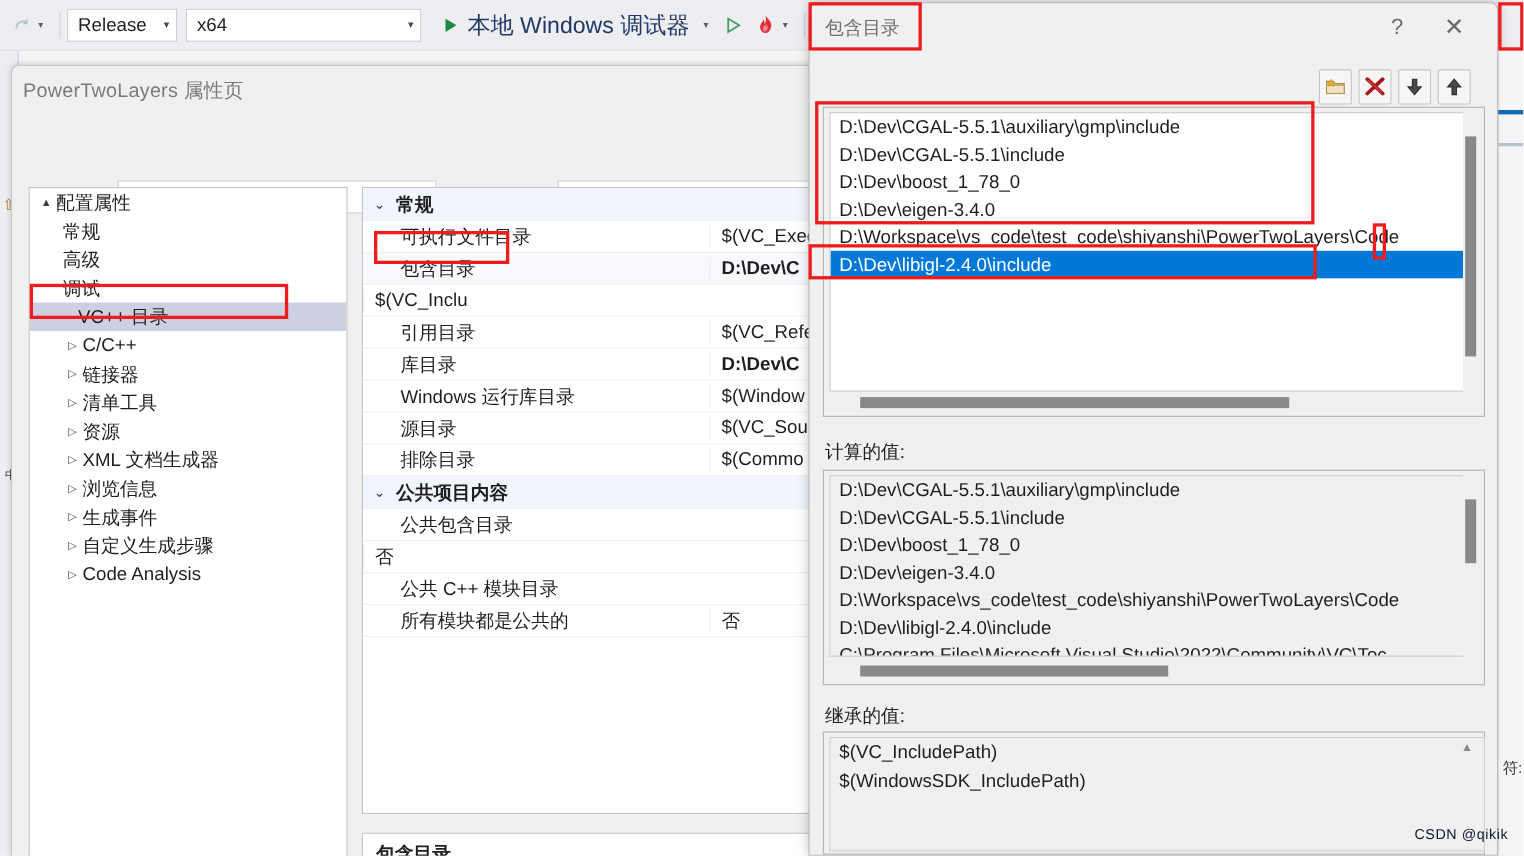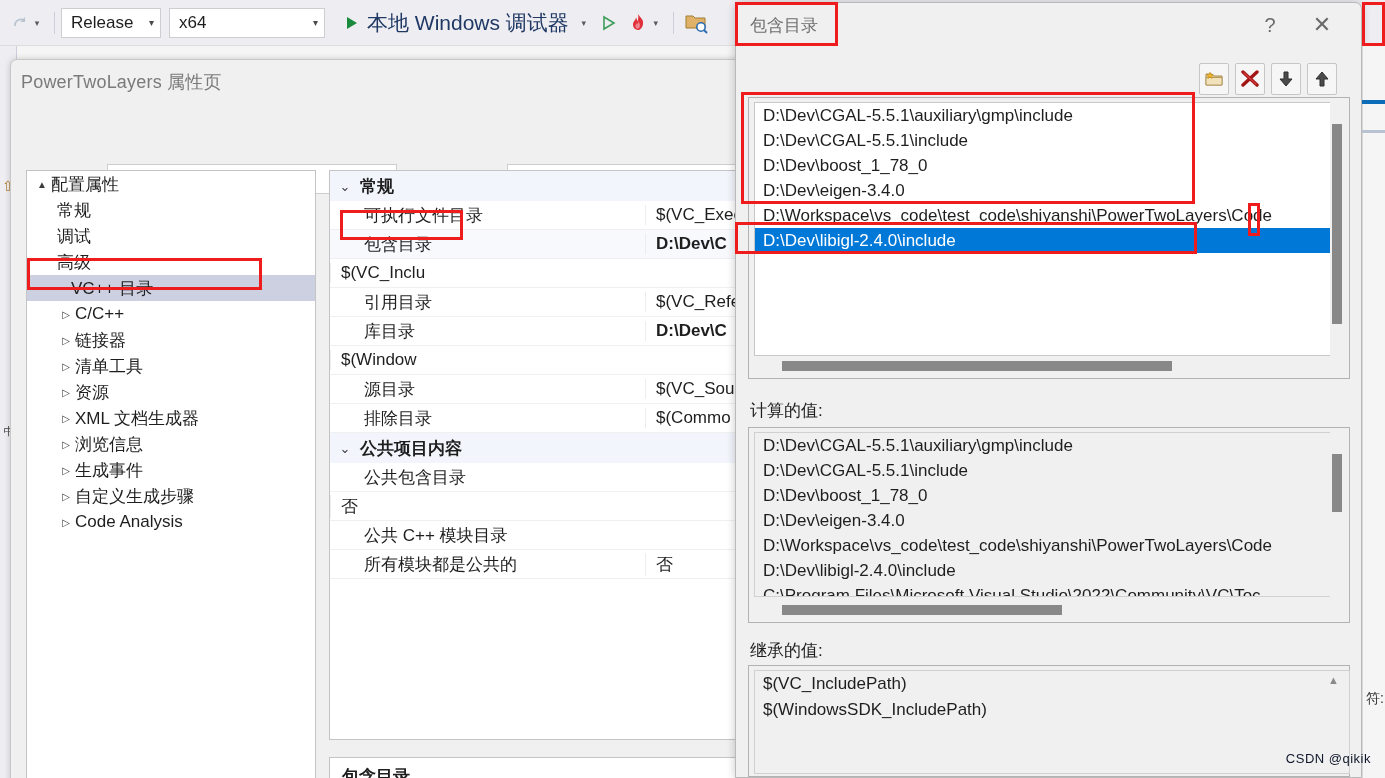--- a/index.html
+++ b/index.html
@@ -22,21 +22,21 @@
   .tb-btn { display: flex; align-items: center; height: 32px; padding: 0 4px; }
   .tb-arrow { width: 14px; text-align: center; color: #5a5a5a; font-size: 9px; }
   .tb-sep { width: 1px; height: 22px; background: #cccedb; margin: 0 6px; }
   .combo {
     height: 30px; border: 1px solid #ccced0; background: #fff;
     display: flex; align-items: center; padding: 0 6px 0 9px;
     font-size: 17px; color: #1e1e1e; justify-content: space-between;
   }
   .combo .cb-arrow { color: #4a4a4a; font-size: 10px; margin-left: 8px; }
   .combo-release { width: 100px; }
-  .combo-x64 { width: 156px; }
+  .combo-x64 { width: 214px; }
   .dbg-label { font-size: 21px; color: #1f3864; white-space: nowrap; margin-left: 6px; }
 
   
   .tool-strip {
     position: absolute; left: 0; top: 46px; width: 17px; height: 732px;
     background: #eeeef2; border-right: 1px solid #cccedb;
     font-size: 11px; color: #444; writing-mode: vertical-rl; text-align: center; padding-top: 8px;
   }
   .tool-strip-arrow {
     position: absolute; left: 2px; top: 178px; color: #b07d2b; font-size: 14px;
@@ -291,24 +291,24 @@
 
     <div class="tree-panel" id="tree-panel">
         <div class="tree-item l1">
           <span class="glyph">▲</span>
           <span>配置属性</span>
         </div>
         <div class="tree-item l2">
           <span>常规</span>
         </div>
         <div class="tree-item l2">
+          <span>高级</span>
+        </div>
+        <div class="tree-item l2">
           <span>调试</span>
-        </div>
-        <div class="tree-item l2">
-          <span>高级</span>
         </div>
         <div class="tree-item l2 selected">
           <span>VC++ 目录</span>
         </div>
         <div class="tree-item l2-exp">
           <span class="glyph">▷</span>
           <span>C/C++</span>
         </div>
         <div class="tree-item l2-exp">
           <span class="glyph">▷</span>
@@ -362,20 +362,21 @@
         </div>
         <div class="grid-row">
           <div class="grid-name">引用目录</div>
           <div class="grid-val">$(VC_Refe</div>
         </div>
         <div class="grid-row">
           <div class="grid-name">库目录</div>
           <div class="grid-val bold">D:\Dev\C</div>
         </div>
         <div class="grid-row">
+          <div class="grid-name">Windows 运行库目录</div>
           <div class="grid-val">$(Window</div>
         </div>
         <div class="grid-row">
           <div class="grid-name">源目录</div>
           <div class="grid-val">$(VC_Sou</div>
         </div>
         <div class="grid-row">
           <div class="grid-name">排除目录</div>
           <div class="grid-val">$(Commo</div>
         </div>

